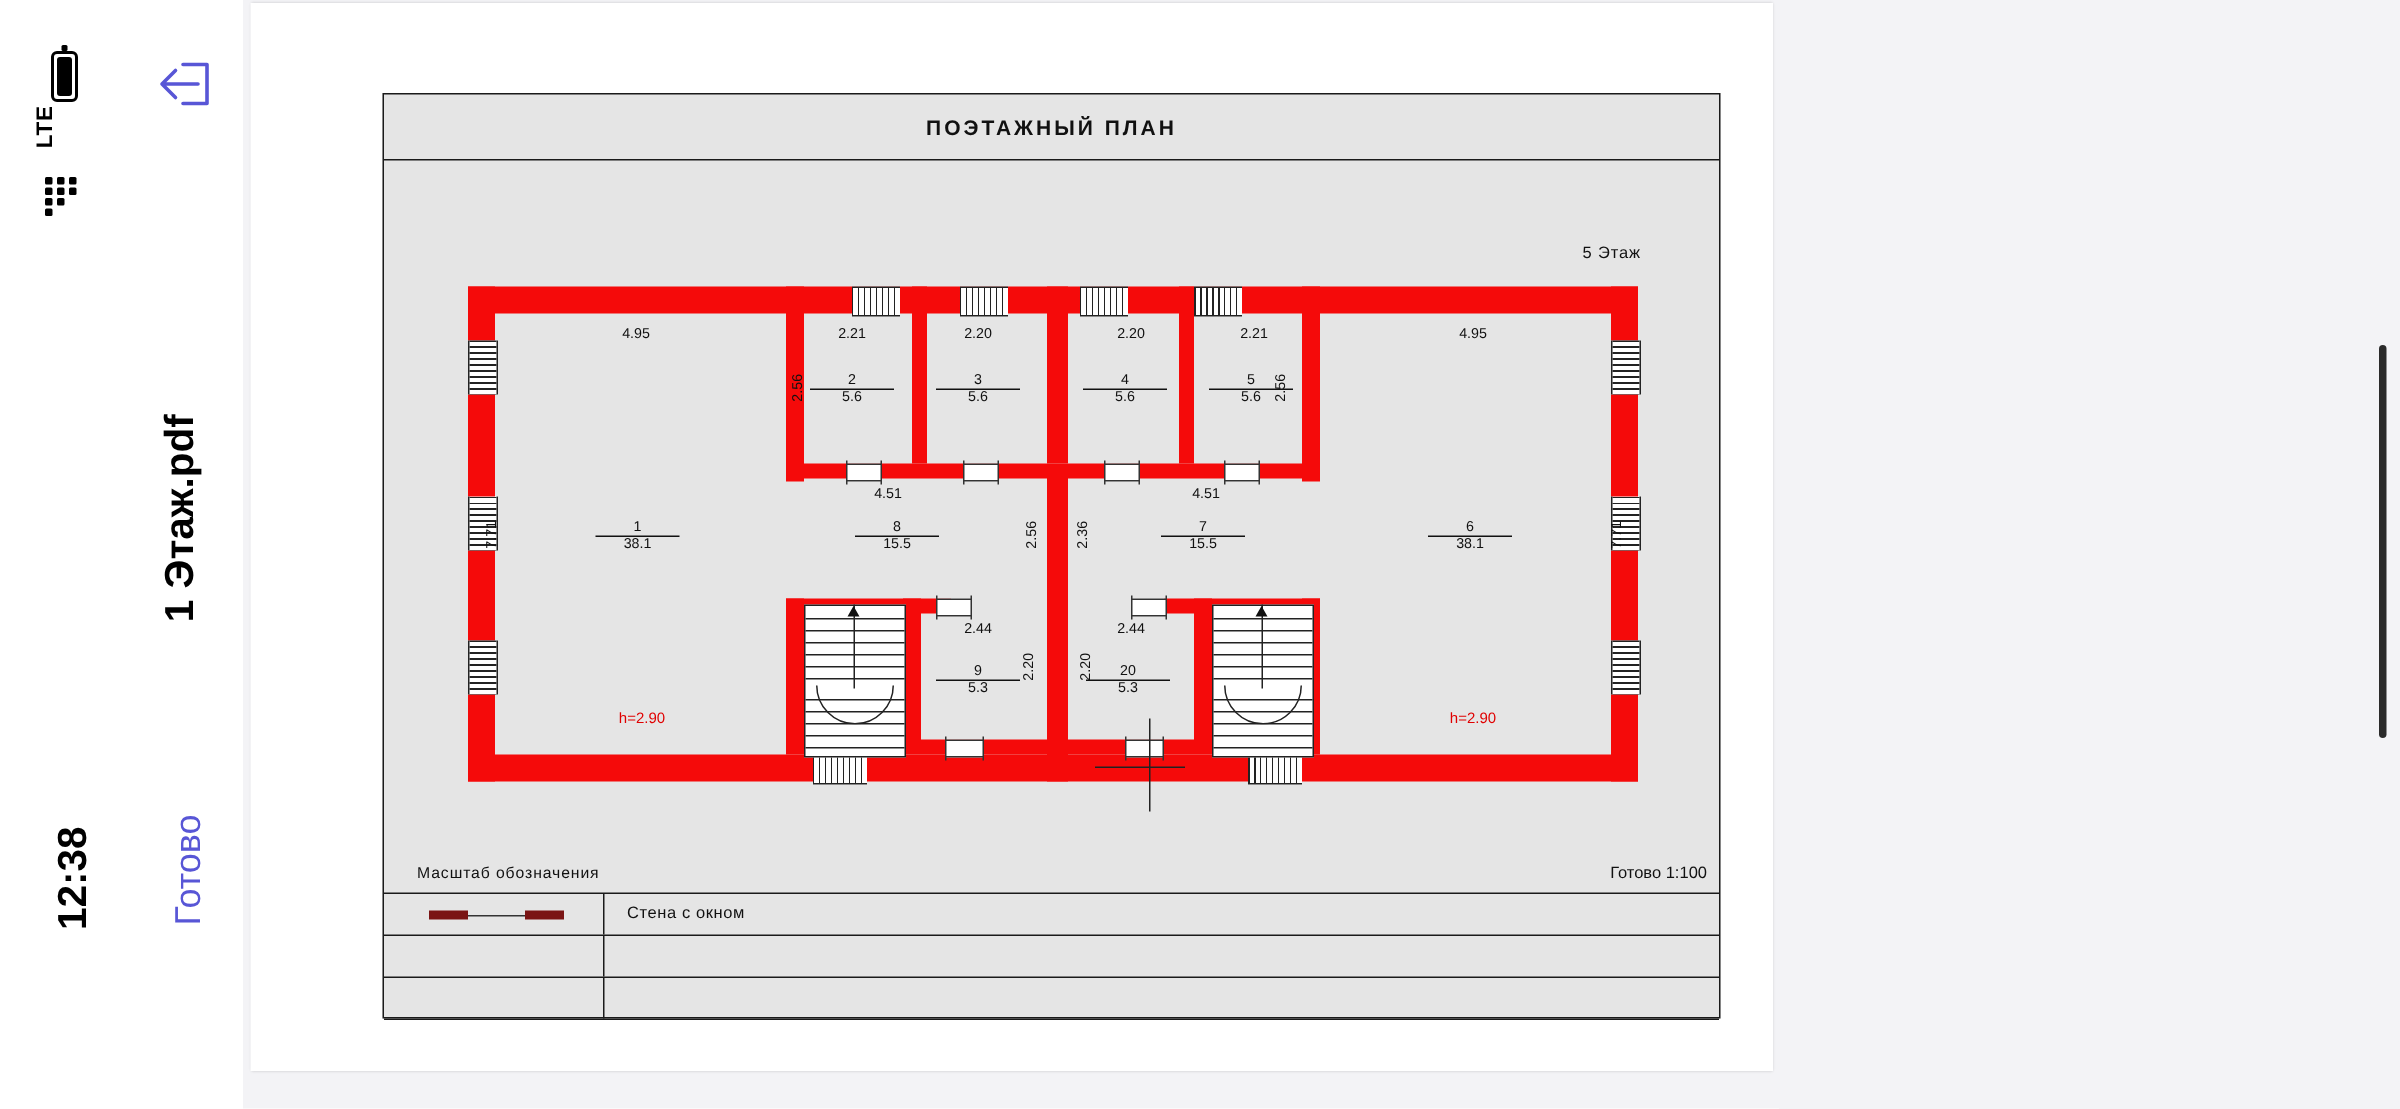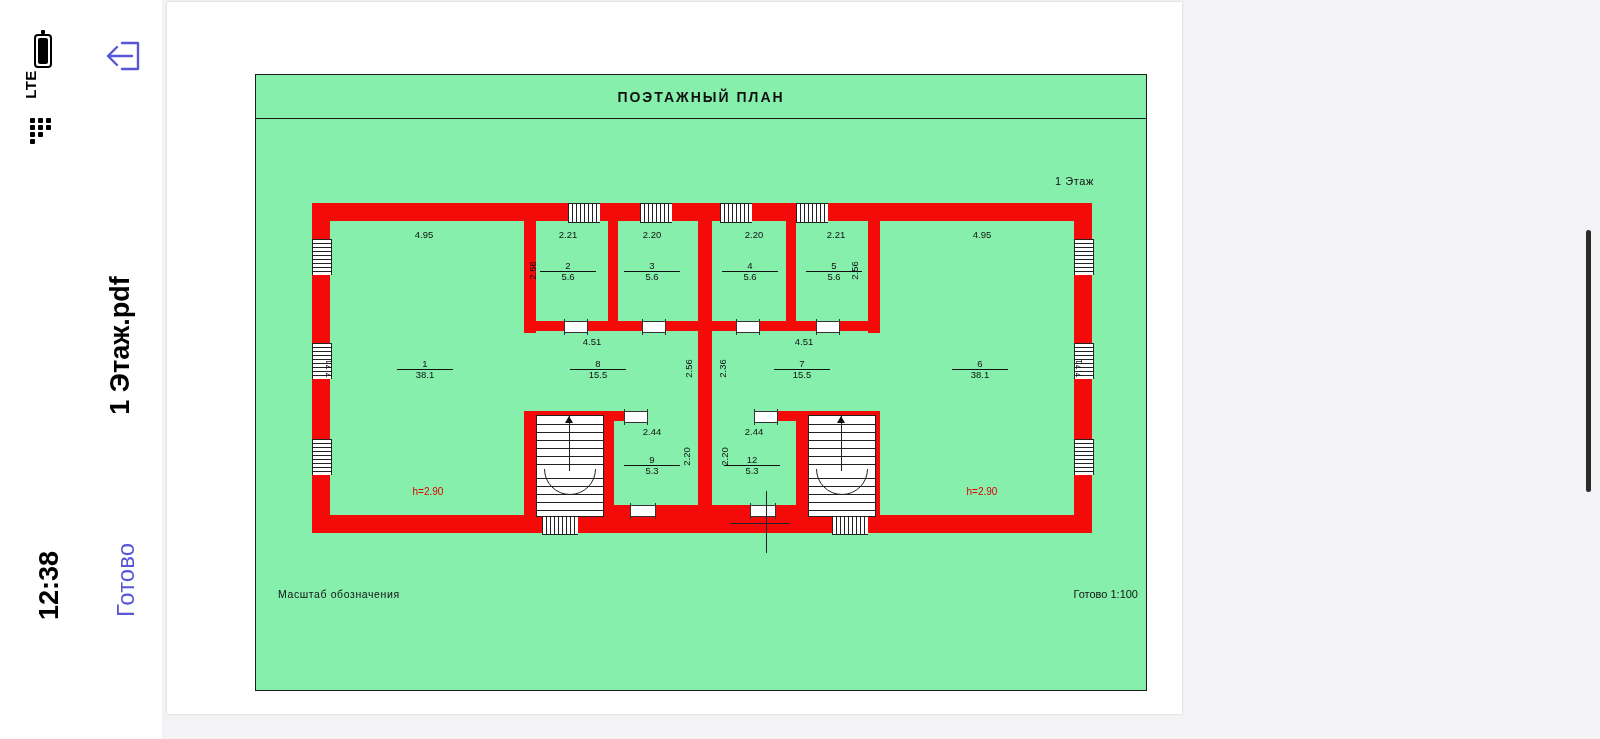--- a/index.html
+++ b/index.html
@@ -153,22 +153,21 @@
     border-radius: 3px;
   }
 
   
   .frame {
     position: absolute;
     left: 88px; top: 60px;
     width: 892px; height: 617px;
     border: 1.5px solid #1a1a1a;
     box-sizing: border-box;
-    background: #86efac;
-    margin-top: 12px;
+    background: #e5e5e5;
   }
   .frame-title {
     position: absolute;
     left: 0; top: 0;
     width: 100%; height: 44px;
     border-bottom: 1.5px solid #1a1a1a;
     box-sizing: border-box;
     display: flex;
     align-items: center;
     justify-content: center;
@@ -379,24 +378,43 @@
   </div>
 
   <div class="viewer">
     <div class="scrollbar"></div>
 
     <div class="page">
 
       <div class="frame">
 
         <div class="frame-title">ПОЭТАЖНЫЙ  ПЛАН</div>
-        <div class="floor-label">1 Этаж</div>
+        <div class="floor-label">5 Этаж</div>
         <div class="scale-label">Готово 1:100</div>
         <div class="legend-label">Масштаб обозначения</div>
 
+        <div class="legend-table">
+          <div class="legend-row" style="top:0">
+            <div class="cell-divider"></div>
+            <div class="legend-sym">
+              <div class="line"></div>
+              <div class="seg" style="left:0; width:26px;"></div>
+              <div class="seg" style="left:64px; width:26px;"></div>
+            </div>
+            <div class="legend-text">Стена с окном</div>
+          </div>
+          <div class="legend-row" style="top:28px">
+            <div class="cell-divider"></div>
+            <div class="legend-text"></div>
+          </div>
+          <div class="legend-row" style="top:56px">
+            <div class="cell-divider"></div>
+            <div class="legend-text"></div>
+          </div>
+        </div>
 
         <div class="plan">
 
           <div class="w" style="left:0; top:0; width:780px; height:18px;"></div>
           <div class="w" style="left:0; top:312px; width:780px; height:18px;"></div>
           <div class="w" style="left:0; top:0; width:18px; height:330px;"></div>
           <div class="w" style="left:762px; top:0; width:18px; height:330px;"></div>
 
           <div class="win-v" style="left:0; top:36px; width:18px; height:36px;"></div>
           <div class="win-v" style="left:0; top:140px; width:18px; height:36px;"></div>
@@ -534,21 +552,21 @@
           </div>
           <div class="lbl num" style="left:258px; top:156px; width:56px;">
             <span class="top">8</span>
             <span>15.5</span>
           </div>
           <div class="lbl num" style="left:312px; top:252px; width:56px;">
             <span class="top">9</span>
             <span>5.3</span>
           </div>
           <div class="lbl num" style="left:412px; top:252px; width:56px;">
-            <span class="top">12</span>
+            <span class="top">20</span>
             <span>5.3</span>
           </div>
 
           <div class="lbl red" style="left:76px; top:283px; width:80px;">h=2.90</div>
           <div class="lbl red" style="left:630px; top:283px; width:80px;">h=2.90</div>
 
         </div>
       </div>
     </div>
   </div>

